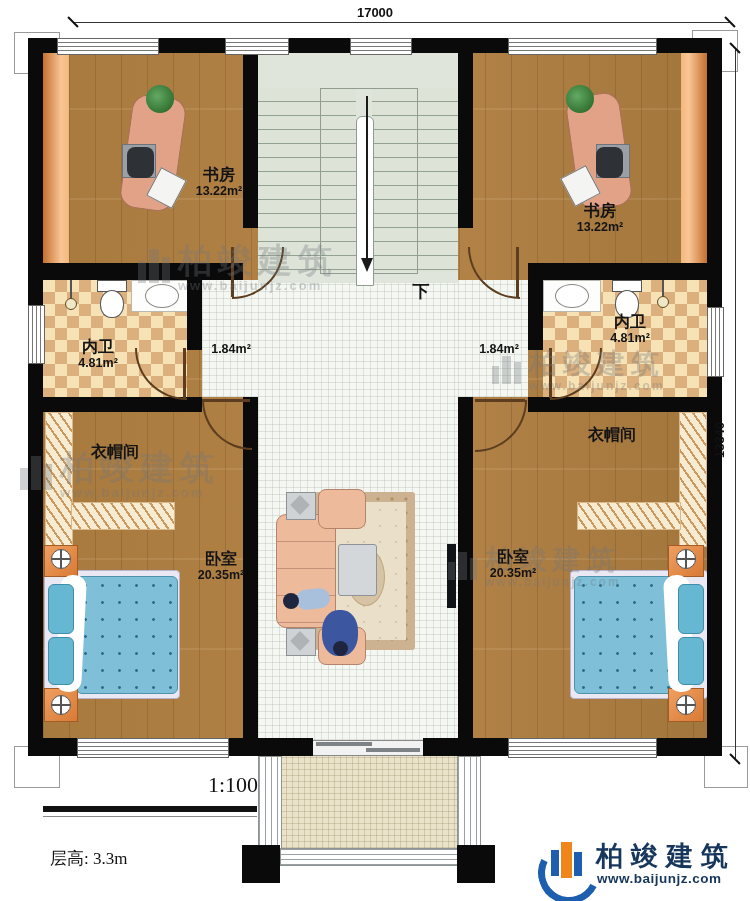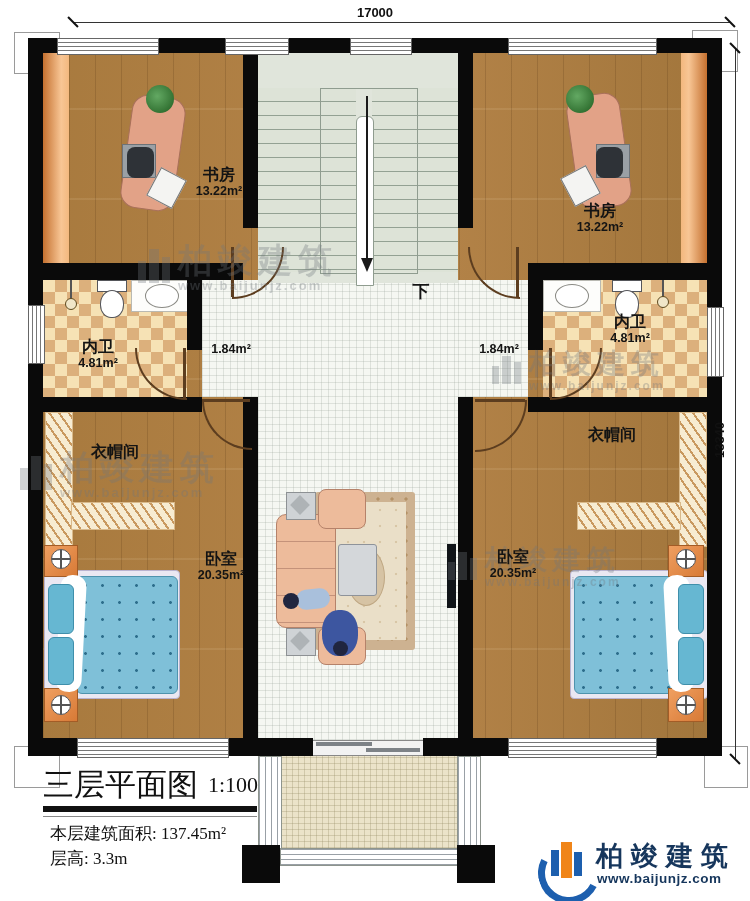--- a/index.html
+++ b/index.html
@@ -341,28 +341,23 @@
 
   <div class="abs dimline" style="left:73px;top:22px;width:657px;height:1px;"></div>
   <div class="abs dimtick" style="left:66px;top:21px;width:14px;height:2px;transform:rotate(45deg);"></div>
   <div class="abs dimtick" style="left:723px;top:21px;width:14px;height:2px;transform:rotate(45deg);"></div>
   <div class="abs dimlab" style="left:330px;top:5px;width:90px;">17000</div>
   <div class="abs dimline" style="left:735px;top:48px;width:1px;height:712px;"></div>
   <div class="abs dimtick" style="left:728px;top:47px;width:14px;height:2px;transform:rotate(45deg);"></div>
   <div class="abs dimtick" style="left:728px;top:758px;width:14px;height:2px;transform:rotate(45deg);"></div>
   <div class="abs dimlab" style="left:690px;top:432px;width:60px;height:16px;transform:rotate(-90deg);">13340</div>
 
-  <div class="abs titleblock" style="left:43px;top:764px;font-size:31px;">三层平面图</div>
   <div class="abs titleblock" style="left:208px;top:772px;font-size:22px;">1:100</div>
   <div class="abs rulethick" style="left:43px;top:806px;width:214px;height:6px;"></div>
   <div class="abs rulethin" style="left:43px;top:816px;width:214px;height:1px;"></div>
-  <div class="abs titleblock" style="left:50px;top:822px;font-size:17px;">
-    <span>本层建筑面积:</span>
-    <span>137.45m²</span>
-  </div>
   <div class="abs titleblock" style="left:50px;top:847px;font-size:17px;">
     <span>层高:</span>
     <span>3.3m</span>
   </div>
 
   <div class="abs swoosh" style="left:538px;top:842px;width:48px;height:48px;"></div>
   <div class="abs logo-bar" style="left:551px;top:850px;width:8px;height:26px;background:#1d5fae;"></div>
   <div class="abs logo-bar" style="left:561px;top:842px;width:11px;height:36px;background:#f08519;"></div>
   <div class="abs logo-bar" style="left:574px;top:852px;width:8px;height:24px;background:#1d5fae;"></div>
   <div class="abs logo-name" style="left:596px;top:838px;">柏竣建筑</div>

